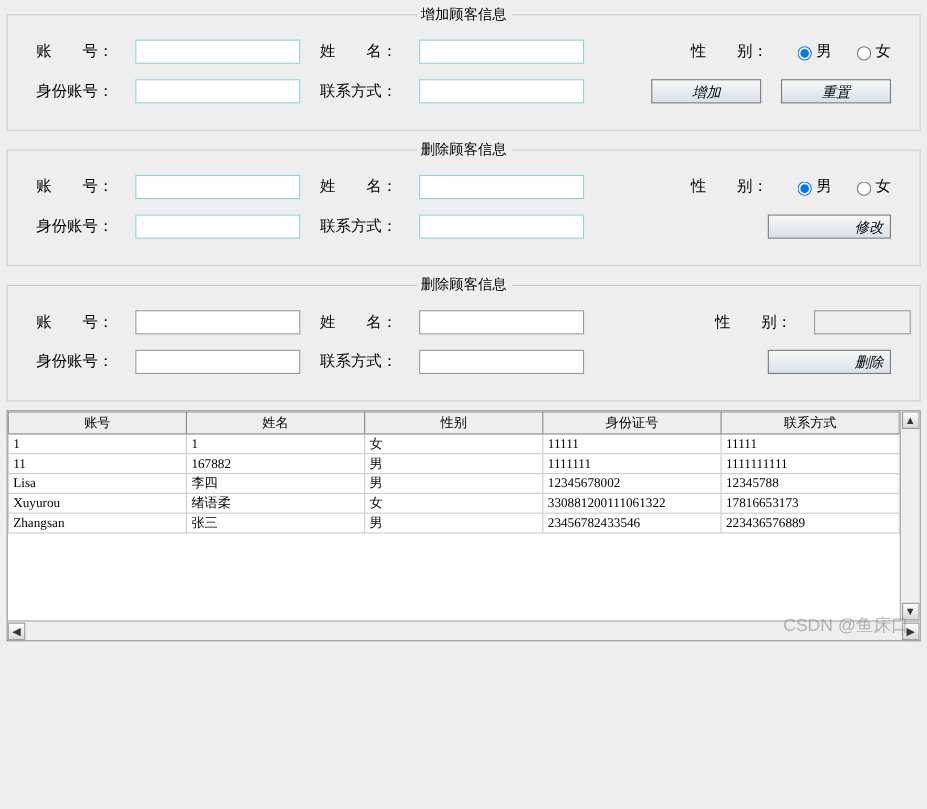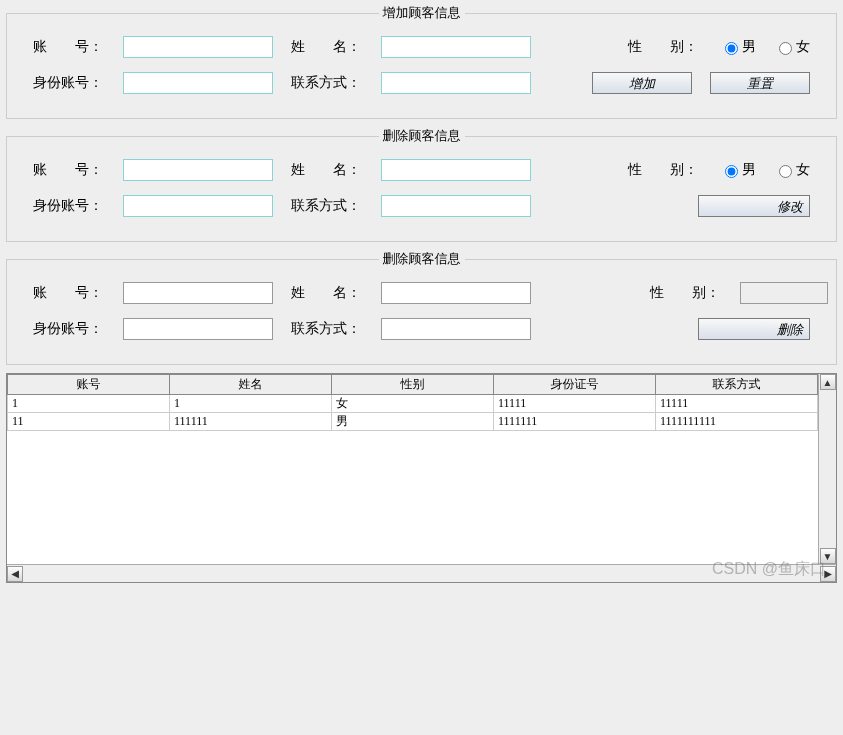--- a/index.html
+++ b/index.html
@@ -255,24 +255,45 @@
       <tbody id="tbody">
           <tr>
             <td>1</td>
             <td>1</td>
             <td>女</td>
             <td>11111</td>
             <td>11111</td>
           </tr>
           <tr>
             <td>11</td>
-            <td>111111</td>
+            <td>167882</td>
             <td>男</td>
             <td>1111111</td>
             <td>1111111111</td>
+          </tr>
+          <tr>
+            <td>Lisa</td>
+            <td>李四</td>
+            <td>男</td>
+            <td>12345678002</td>
+            <td>12345788</td>
+          </tr>
+          <tr>
+            <td>Xuyurou</td>
+            <td>绪语柔</td>
+            <td>女</td>
+            <td>330881200111061322</td>
+            <td>17816653173</td>
+          </tr>
+          <tr>
+            <td>Zhangsan</td>
+            <td>张三</td>
+            <td>男</td>
+            <td>23456782433546</td>
+            <td>223436576889</td>
           </tr>
         </tbody>
     </table>
   </div>
   <div class="vscroll">
     <div class="arrow">▲</div>
     <div class="track"></div>
     <div class="arrow">▼</div>
   </div>
   <div class="hscroll">

